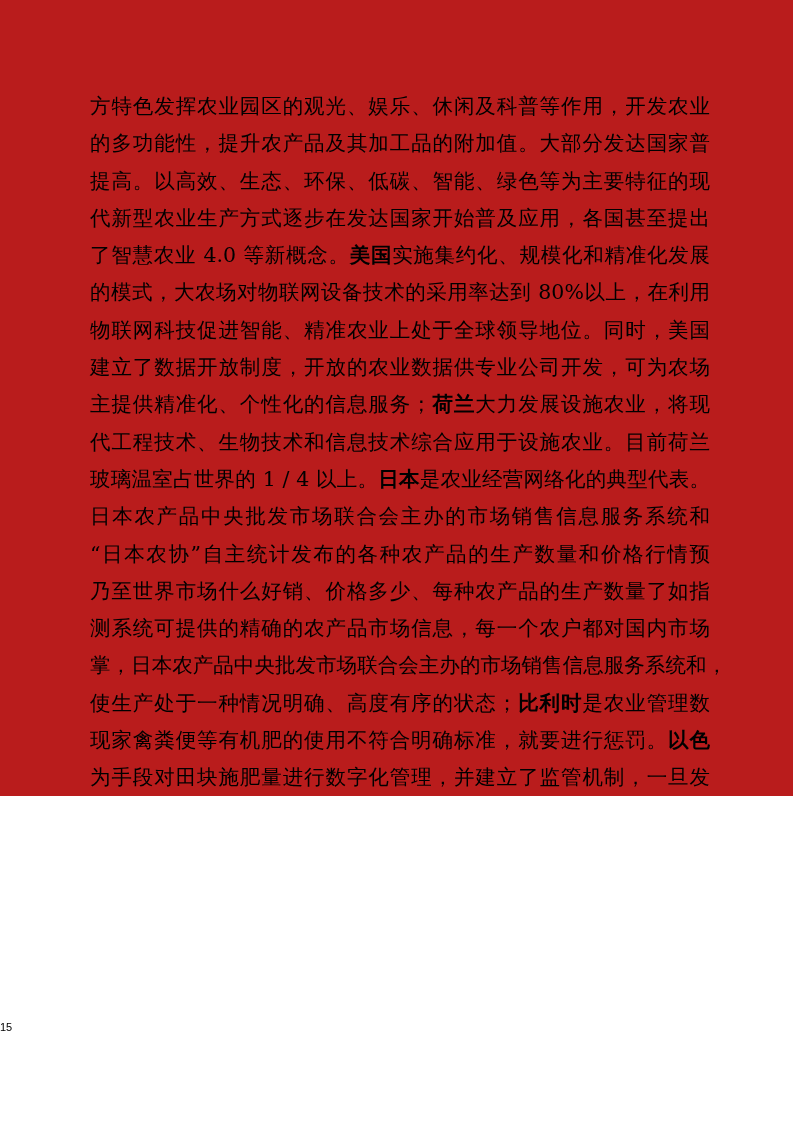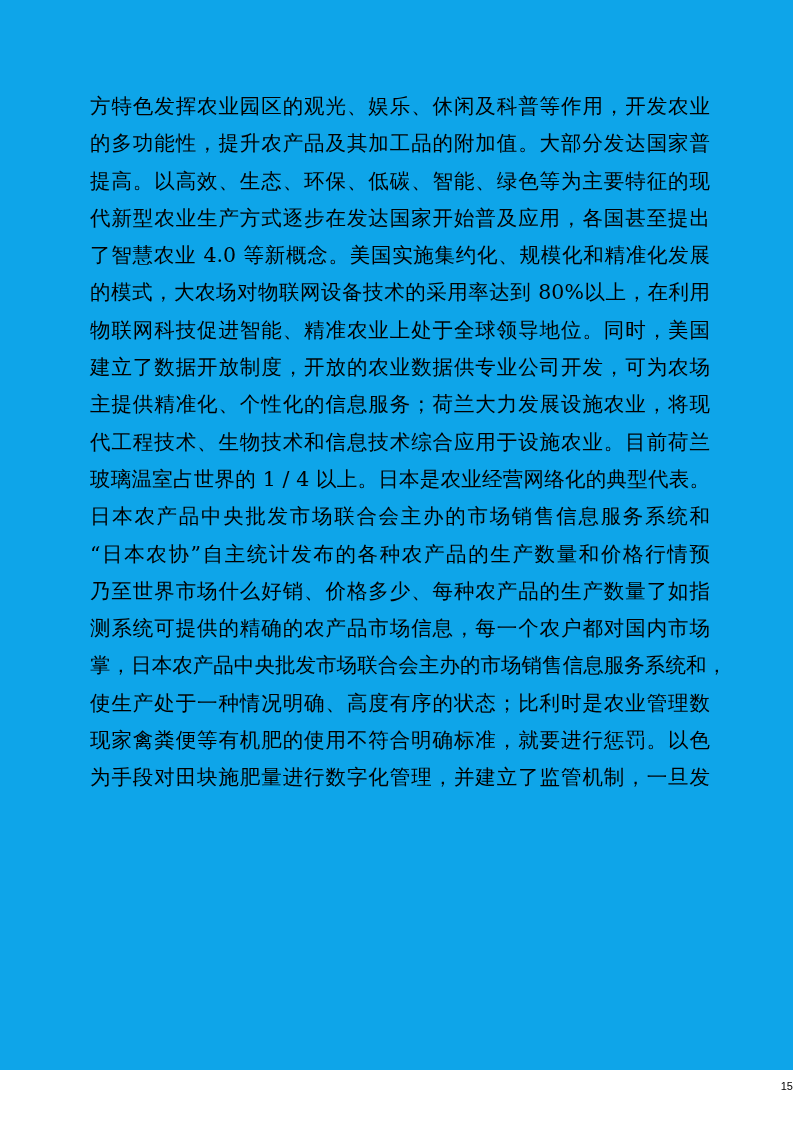--- a/index.html
+++ b/index.html
@@ -13,48 +13,48 @@
       position: relative;
       overflow: hidden;
       font-family: "DejaVu Serif", "Liberation Serif", serif;
       color: #000000;
     }
     .page {
       position: absolute;
       left: 0;
       top: 0;
       width: 793px;
-      height: 1070px;
-      background: #0ea5e9;
+      height: 796px;
+      background: #b91c1c;
     }
     .body-text {
       position: absolute;
       left: 90px;
       top: 88px;
       width: 620px;
     }
     .line {
       height: 37.3px;
       line-height: 37.3px;
       font-size: 20.5px;
       white-space: nowrap;
       letter-spacing: 0.05px;
       text-align: justify;
       text-align-last: justify;
     }
     .bold {
       font-family: "DejaVu Sans", "Liberation Sans", sans-serif;
-      font-weight: normal;
+      font-weight: bold;
     }
     .page-number {
       position: absolute;
       left: 0;
       width: 793px;
-      top: 1080px;
-      text-align: right;
+      top: 1021px;
+      text-align: left;
       font-family: "Liberation Sans", "DejaVu Sans", sans-serif;
       font-size: 11px;
       color: #000000;
     }
   </style>
 </head>
 <body>
 
 <div class="page">
   <div class="body-text" id="body-text">

